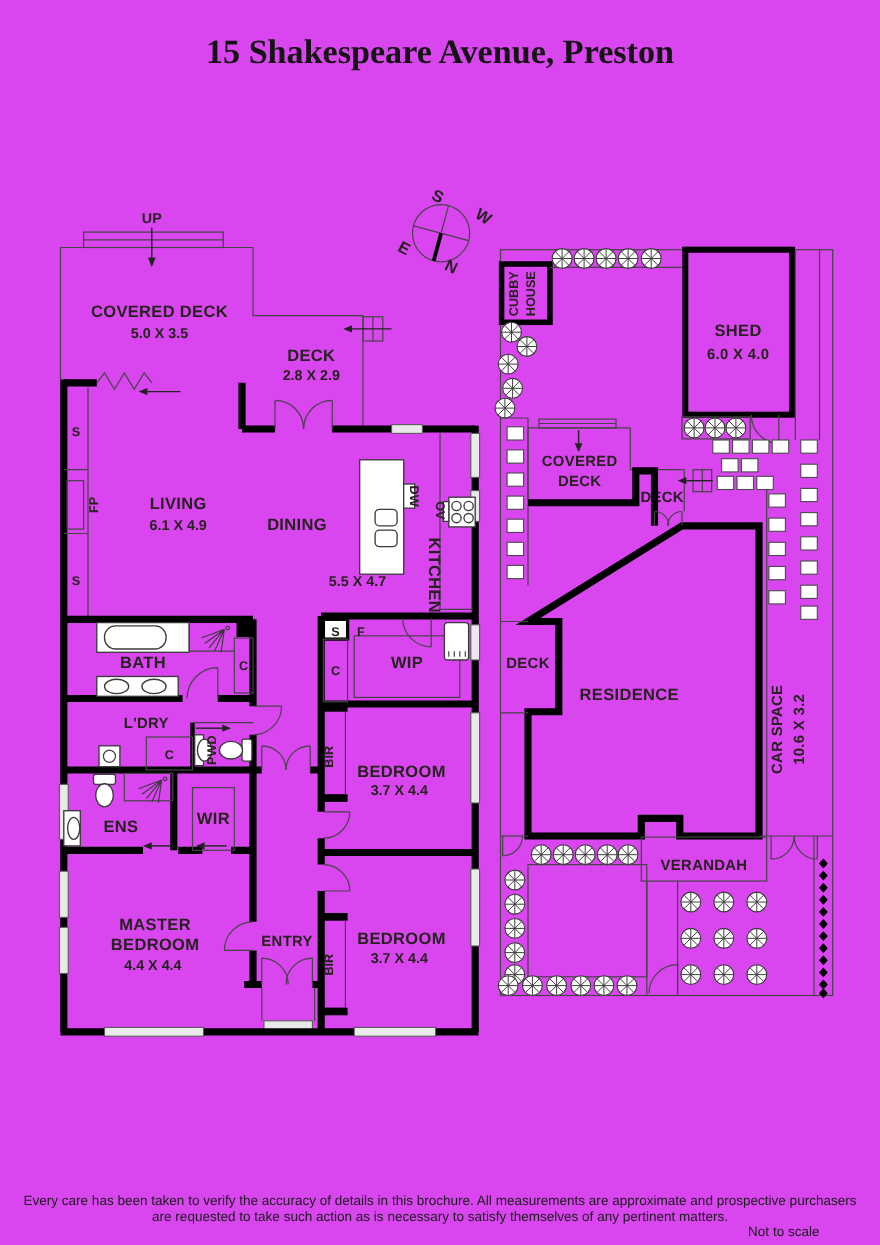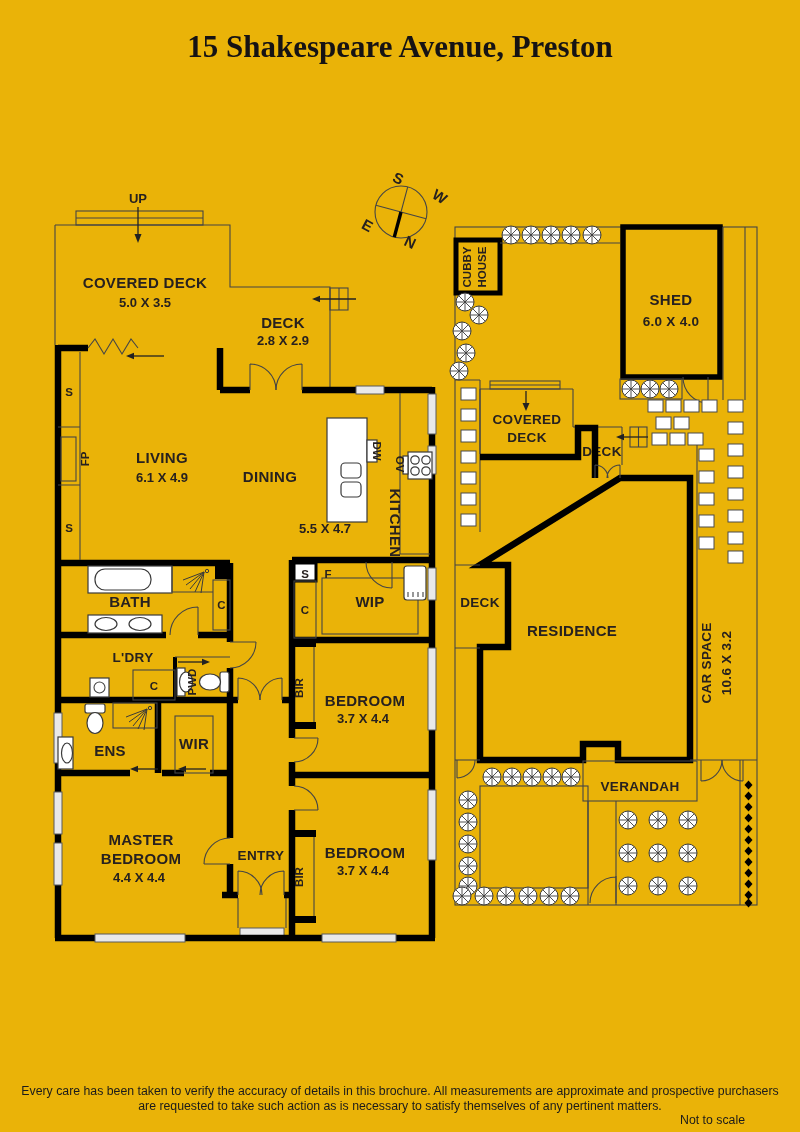--- a/index.html
+++ b/index.html
@@ -1,16 +1,16 @@
 <!DOCTYPE html>
 <html><head>
 <meta charset="utf-8">
 <style>
   html,body{margin:0;padding:0;background:#ffffff;}
-  .page{width:800px;height:1132px;background:#eab308;position:relative;overflow:hidden;text-align:center;}
+  .page{width:800px;height:1132px;background:#d946ef;position:relative;overflow:hidden;text-align:center;}
   svg{display:block;}
   text{font-family:"Liberation Sans",sans-serif;fill:#27211f;text-anchor:middle;}
   .ttl{font-family:"Liberation Serif",serif;font-size:31px;font-weight:700;fill:#161314;}
   .r{font-size:15px;font-weight:700;letter-spacing:.3px;}
   .r2{font-size:13.5px;font-weight:700;letter-spacing:.3px;}
   .d{font-size:13px;font-weight:700;}
   .sm{font-size:11.5px;font-weight:700;}
   .cp{font-size:15px;font-weight:600;}
   .ft{font-size:12.3px;font-weight:400;fill:#1b1b1b;}
   .wall{stroke:#000;stroke-width:6.5;fill:none;stroke-linecap:butt;}

